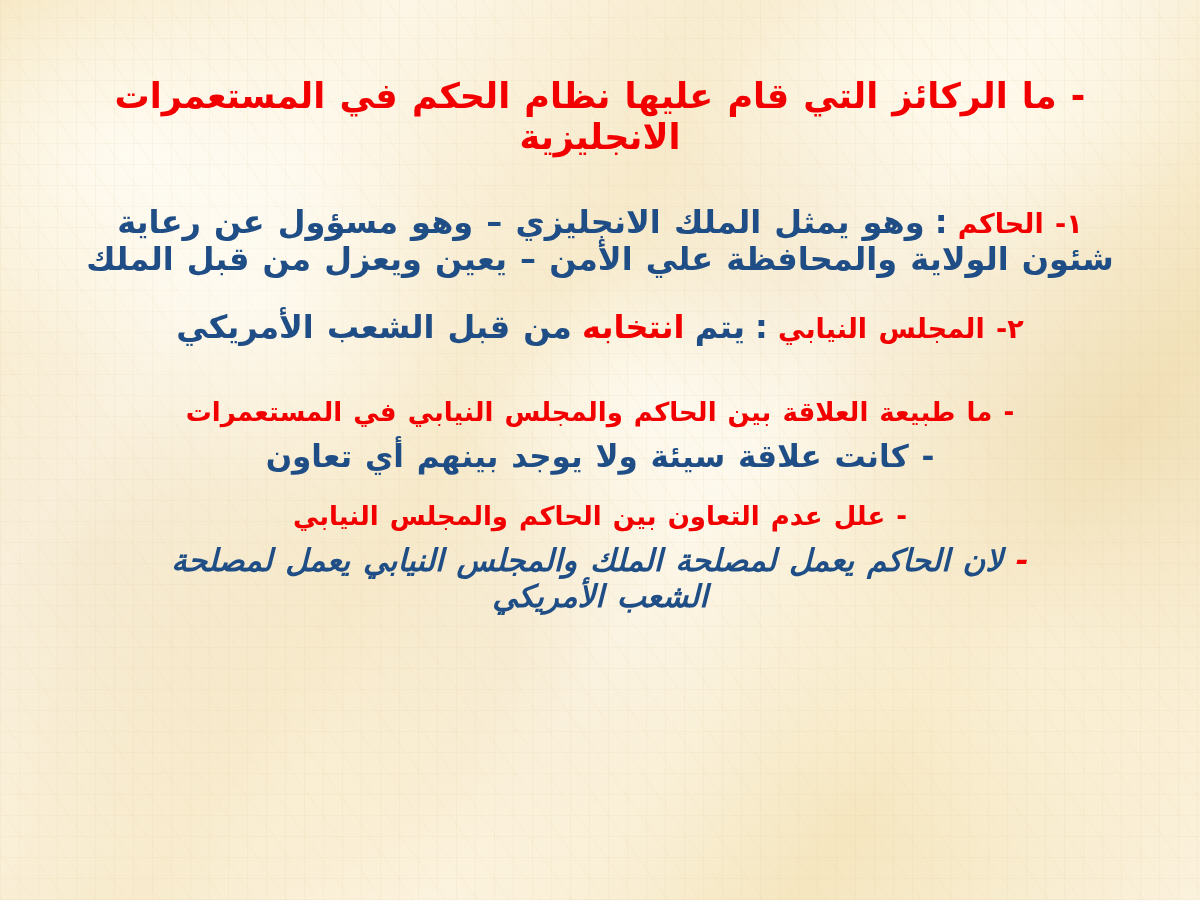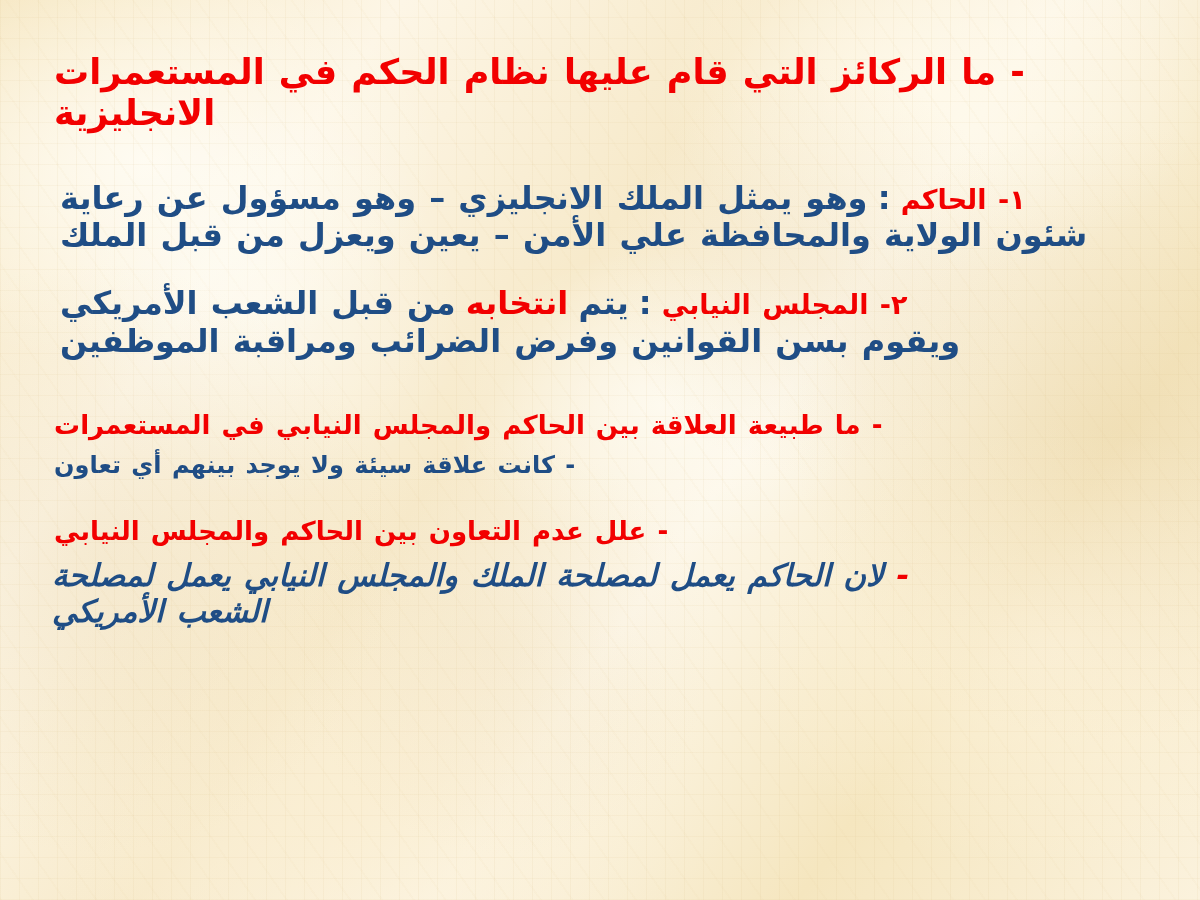--- a/index.html
+++ b/index.html
@@ -53,23 +53,23 @@
       radial-gradient(circle at 92% 48%, rgba(218,190,138,0.18) 0%, rgba(218,190,138,0) 26%),
       radial-gradient(circle at 22% 34%, rgba(255,255,250,0.45) 0%, rgba(255,255,250,0) 18%);
   }
 
   .content {
     position: relative;
     z-index: 3;
     width: 100%;
     height: 100%;
     box-sizing: border-box;
-    padding: 52px 36px 0 36px;
+    padding: 76px 36px 0 36px;
     direction: rtl;
-    text-align: left;
+    text-align: center;
   }
 
   
   .line {
     font-weight: bold;
     line-height: 1.16;
     letter-spacing: 0px;
     word-spacing: 2px;
     text-rendering: optimizeLegibility;
   }
@@ -94,22 +94,22 @@
     padding: 0 24px;
   }
   .item .lead { font-size: 27px; }
 
   .qline {
     font-size: 26px;
     margin-bottom: 12px;
     padding: 0 18px;
   }
   .aline {
-    font-size: 24px;
-    margin-bottom: 36px;
+    font-size: 31px;
+    margin-bottom: 26px;
     padding: 0 18px;
   }
   .final {
     font-size: 31px;
     padding: 0 16px;
     font-style: italic;
   }
   .dash-red { color: #f20000; }
   .spacer-md { height: 20px; }
 </style>
@@ -127,21 +127,20 @@
       <span class="line navy">وهو يمثل الملك الانجليزي – وهو مسؤول عن رعاية</span>
       <div class="line navy">شئون الولاية والمحافظة علي الأمن – يعين ويعزل من قبل الملك</div>
     </div>
 
     <div class="block item">
       <span class="line red lead">٢- المجلس النيابي</span>
       <span class="line navy">:</span>
       <span class="line navy">يتم</span>
       <span class="line red">انتخابه</span>
       <span class="line navy">من قبل الشعب الأمريكي</span>
-      <div class="line navy">ويقوم بسن القوانين وفرض الضرائب ومراقبة الموظفين</div>
     </div>
 
     <div class="spacer-md"></div>
 
     <div class="line red qline">
       <span>-</span>
       <span>ما طبيعة العلاقة بين الحاكم والمجلس النيابي في المستعمرات</span>
     </div>
 
     <div class="line navy aline">

